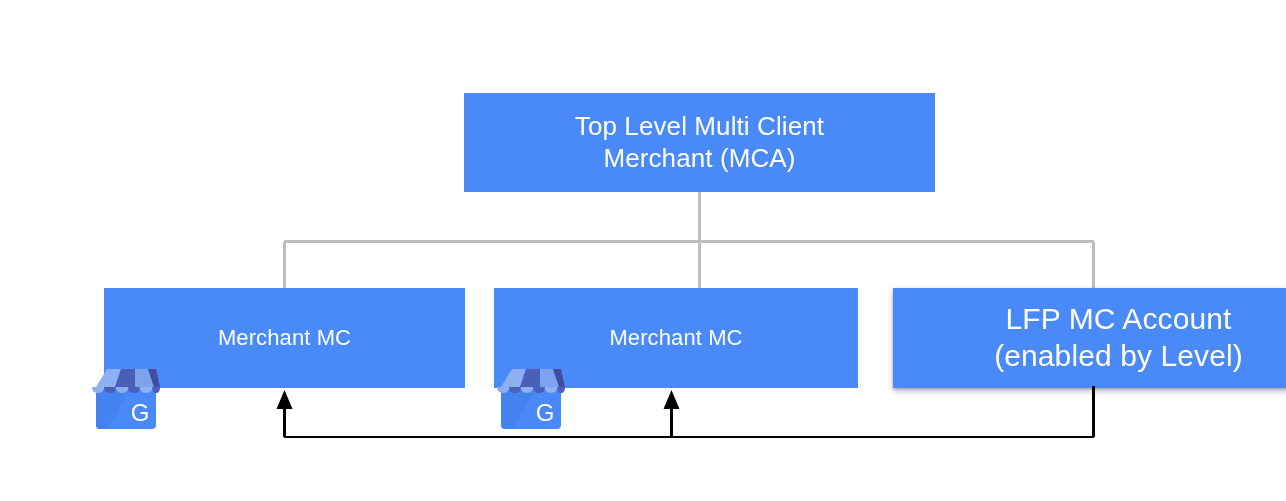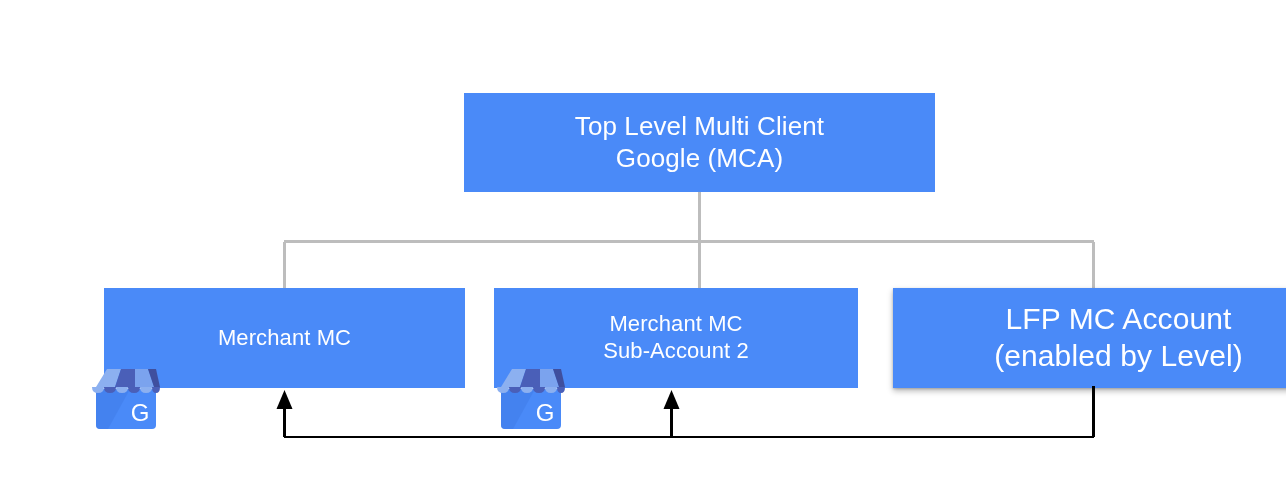--- a/index.html
+++ b/index.html
@@ -102,34 +102,33 @@
       <path d="M236,241.5 L1046,241.5"></path>
       <path d="M236.5,241.5 L236.5,288"></path>
       <path d="M651.5,241.5 L651.5,288"></path>
       <path d="M1045.5,241.5 L1045.5,288"></path>
     </g>
   </svg>
 
   <div class="node" id="node-root">
     <div class="node-inner">
       <span>Top Level Multi Client</span><br>
-      <span>Google (MCA)</span>
+      <span>Merchant (MCA)</span>
     </div>
   </div>
 
   <div class="node" id="node-sub1">
     <div class="node-inner">
       <span>Merchant MC</span><br>
     </div>
   </div>
 
   <div class="node" id="node-sub2">
     <div class="node-inner">
       <span>Merchant MC</span><br>
-      <span>Sub-Account 2</span>
     </div>
   </div>
 
   <div class="node" id="node-lfp">
     <div class="node-inner">
       <span>LFP MC Account</span><br>
       <span>(enabled by Level)</span>
     </div>
   </div>
 

